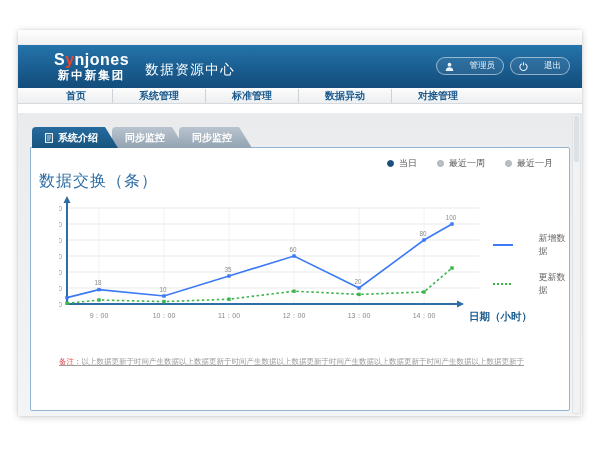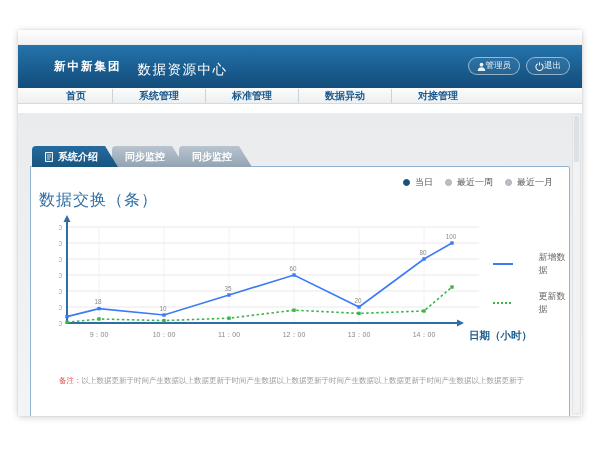--- a/index.html
+++ b/index.html
@@ -15,80 +15,81 @@
 
   
   .header { height:43px; background:linear-gradient(180deg,#2474ab 0%,#1a5d90 55%,#134d7b 100%);
     display:flex; align-items:center; position:relative; }
   .logo { margin-left:36px; text-align:center; color:#fff; line-height:1.05; }
   .logo-en { font-size:16px; font-weight:bold; letter-spacing:.5px; }
   .logo-en .red { color:#e8452e; }
   .logo-cn { font-size:11.5px; font-weight:bold; letter-spacing:2px; }
   .app-title { color:#fff; font-size:13.5px; margin-left:16px; margin-top:7px; letter-spacing:1.5px; }
   .user-area { position:absolute; right:12px; top:12px; display:flex; gap:6px; }
-  .user-btn { display:flex; align-items:center; gap:0; color:#e9f2f9; font-size:8.5px;
+  .user-btn { display:flex; align-items:center; gap:16px; color:#e9f2f9; font-size:8.5px;
     border:1px solid rgba(255,255,255,.5); border-radius:9px; padding:2px 8px;
     background:rgba(255,255,255,.07); cursor:pointer; white-space:nowrap; }
   .user-btn svg { display:block; }
 
   
   .nav { height:16px; background:linear-gradient(#fcfcfc,#edeff0); border-bottom:1px solid #d6dade;
     display:flex; align-items:center; padding-left:22px; }
   .nav-item { color:#1a5a8e; font-weight:bold; font-size:10px; padding:1px 26px;
     border-right:1px solid #ccd2d7; cursor:pointer; line-height:12px; }
   .nav-item:last-child { border-right:none; }
 
   
   .content { position:absolute; top:83px; bottom:0; left:0; right:0;
     background:linear-gradient(#e9ebed,#f3f4f5); padding:14px 12px 0 12px; }
 
-  .tabs { display:flex; height:21px; padding-left:2px; position:relative; z-index:2;margin-top:19px; }
+  .tabs { display:flex; height:21px; padding-left:2px; position:relative; z-index:2; }
   .tab { position:relative; line-height:21px; font-size:10px; font-weight:bold; color:#fff;
     padding:0 20px 0 13px; cursor:pointer;
     clip-path:polygon(0 0, calc(100% - 13px) 0, 100% 100%, 0 100%);
     border-radius:4px 0 0 0; display:flex; align-items:center; gap:5px; }
   .tab.active { background:linear-gradient(#266a9e,#17557f); z-index:3; }
   .tab.inactive { background:linear-gradient(#b9c4cf,#93a3b2); margin-left:-6px; }
   .tab.inactive:nth-child(3) { z-index:1; }
   .tab svg { display:block; }
 
   .panel { position:relative; margin-top:-1px; background:#fff; border:1px solid #93b4d1;
     height:264px; width:540px; border-radius:0 2px 2px 2px; z-index:1; }
 
-  .radios { position:absolute; top:9px; right:16px; display:flex; gap:12px; align-items:center; }
+  .radios { position:absolute; top:9px; right:16px; display:flex; gap:20px; align-items:center; }
   .radio { display:flex; gap:5px; align-items:center; font-size:9px; color:#555; cursor:pointer; }
   .dot { width:7px; height:7px; border-radius:50%; background:#b9bfc4; border:1px solid #aab0b6; }
   .dot.sel { background:#1c4f7e; border-color:#1c4f7e; }
 
   .ylabel { position:absolute; left:8px; top:23px; color:#2e6da5; font-size:16px; letter-spacing:1px; }
   .chart-svg { position:absolute; left:28px; top:45px; }
   .xlabel { position:absolute; left:438px; top:162px; color:#1b5c8e; font-size:10.5px; font-weight:bold; }
 
   .series-legend { position:absolute; left:462px; top:84px; }
   .legend-item { display:flex; align-items:center; gap:25px; font-size:9px; color:#666; margin-bottom:13px; }
   .sample { width:24px; height:2px; }
   .sample.solid { background:#3d7af5; }
   .sample.dashed { background:repeating-linear-gradient(90deg,#39b54a 0 2px,transparent 2px 4px); }
 
-  .note { position:absolute; left:28px; top:209px; width:505px; font-size:7.5px; color:#9b9b9b; line-height:1.3; }
+  .note { position:absolute; left:28px; top:209px; width:505px; font-size:7.5px; color:#9b9b9b; line-height:1.3;text-decoration:underline; }
   .note-label { color:#e04343; }
 
   .scrollbar { position:absolute; right:1px; top:84px; bottom:2px; width:9px;
     background:#f0f2f3; border:1px solid #e0e3e5; border-radius:1px; }
   .scroll-thumb { margin:1px; height:46px; background:#dde1e4; border-radius:1px; }
 </style>
 </head>
 <body>
 
 <div class="window">
 
   <div class="win-topstrip"></div>
 
   <div class="header">
     <div class="logo">
+      <div class="logo-en"><span>S</span><span class="red">y</span><span>njones</span></div>
       <div class="logo-cn">新中新集团</div>
     </div>
     <div class="app-title">数据资源中心</div>
     <div class="user-area">
       <div class="user-btn">
         <span>
             <svg width="9" height="9" viewBox="0 0 10 10">
               <circle cx="5" cy="3" r="2.1" fill="#e9f2f9"></circle>
               <path d="M0.8 10 Q0.8 5.8 5 5.8 Q9.2 5.8 9.2 10 Z" fill="#e9f2f9"></path>
             </svg>

